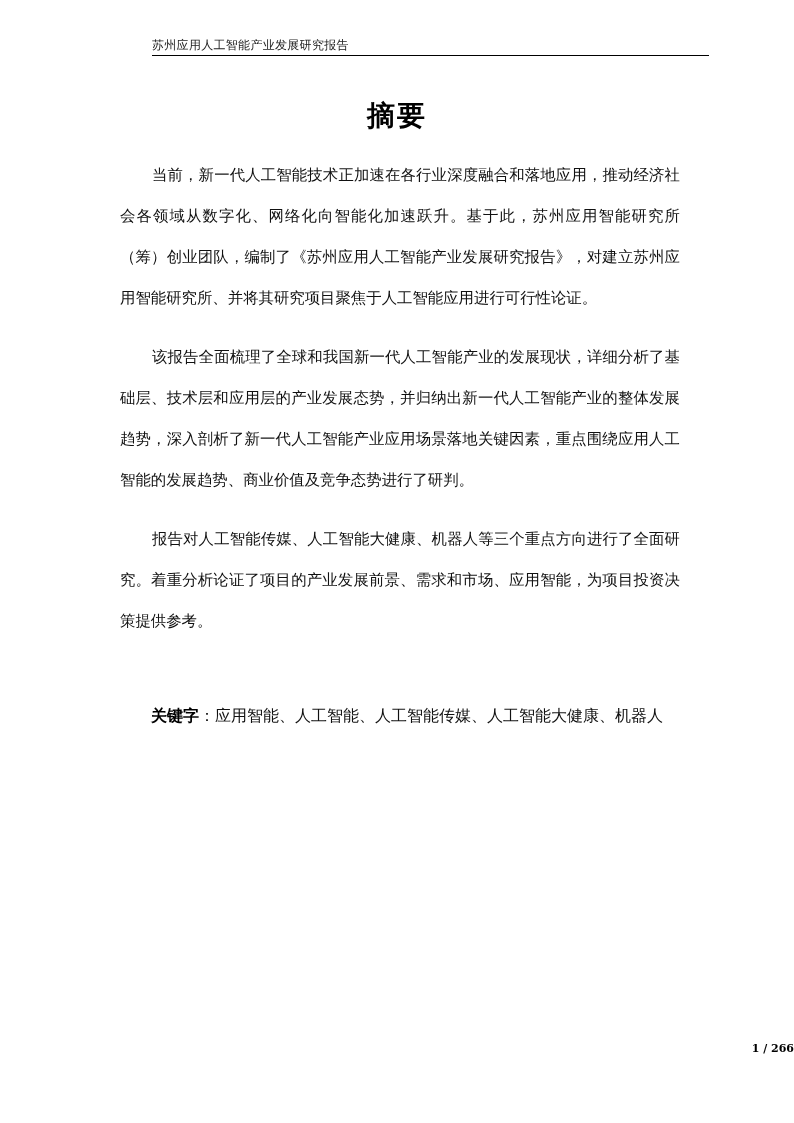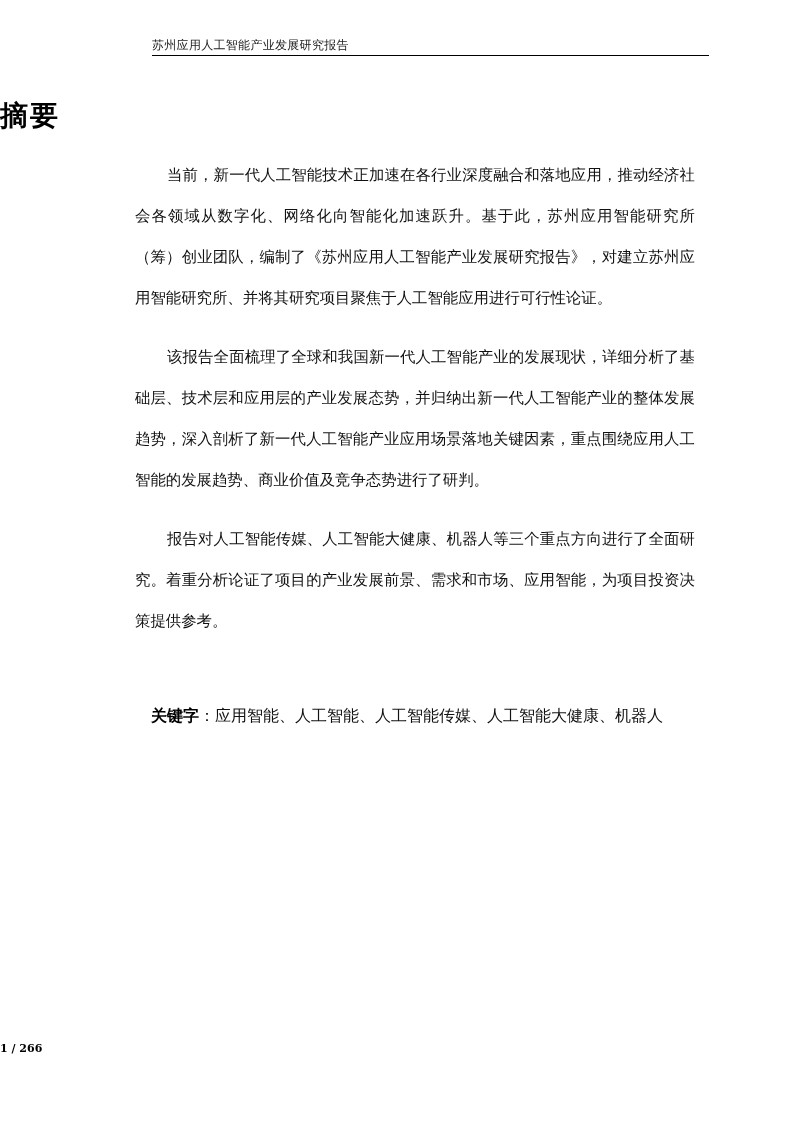--- a/index.html
+++ b/index.html
@@ -2,30 +2,30 @@
 <html><head>
   <meta charset="utf-8">
   <style>
     html, body { margin: 0; padding: 0; background: #ffffff; }
     body { width: 794px; height: 1123px; position: relative; overflow: hidden;
            font-family: "DejaVu Sans", "Liberation Sans", sans-serif; color: #111; }
     .header { position: absolute; left: 119px; top: 36px; width: 557px; height: 19px;
               border-bottom: 1.5px solid #000; margin-left: 33px; }
     .header-text { font-family: "DejaVu Serif", "Liberation Serif", serif; font-size: 12px;
                    color: #222; line-height: 16px; position: absolute; left: 0; top: 1px; letter-spacing: 0.3px; }
-    .title { position: absolute; left: 0; width: 794px; top: 97px; text-align: left;
+    .title { position: absolute; left: 0; width: 794px; top: 97px; text-align: center;
              font-size: 28px; font-weight: bold; letter-spacing: 2px; color: #000; }
-    .para { position: absolute; left: 135px; width: 560px; font-size: 15.4px;
+    .para { position: absolute; left: 120px; width: 560px; font-size: 15.4px;
             line-height: 41px; color: #111; text-indent: 32px; text-align: justify; }
     .p1 { top: 155px; }
     .p2 { top: 337px; }
     .p3 { top: 519px; }
     .keywords { position: absolute; left: 151px; top: 702px; font-size: 16px; line-height: 28px; color: #111; }
     .keywords .kw-label { font-weight: bold; color: #000; }
-    .footer { position: absolute; left: 0; width: 794px; top: 1042px; text-align: left;
+    .footer { position: absolute; left: 0; width: 794px; top: 1042px; text-align: right;
               font-family: "DejaVu Serif", "Liberation Serif", serif; font-size: 11px; font-weight: bold; color: #000; }
   </style>
 </head>
 <body>
 
 <div class="header">
   <span class="header-text">苏州应用人工智能产业发展研究报告</span>
 </div>
 
 <div class="title">摘要</div>

